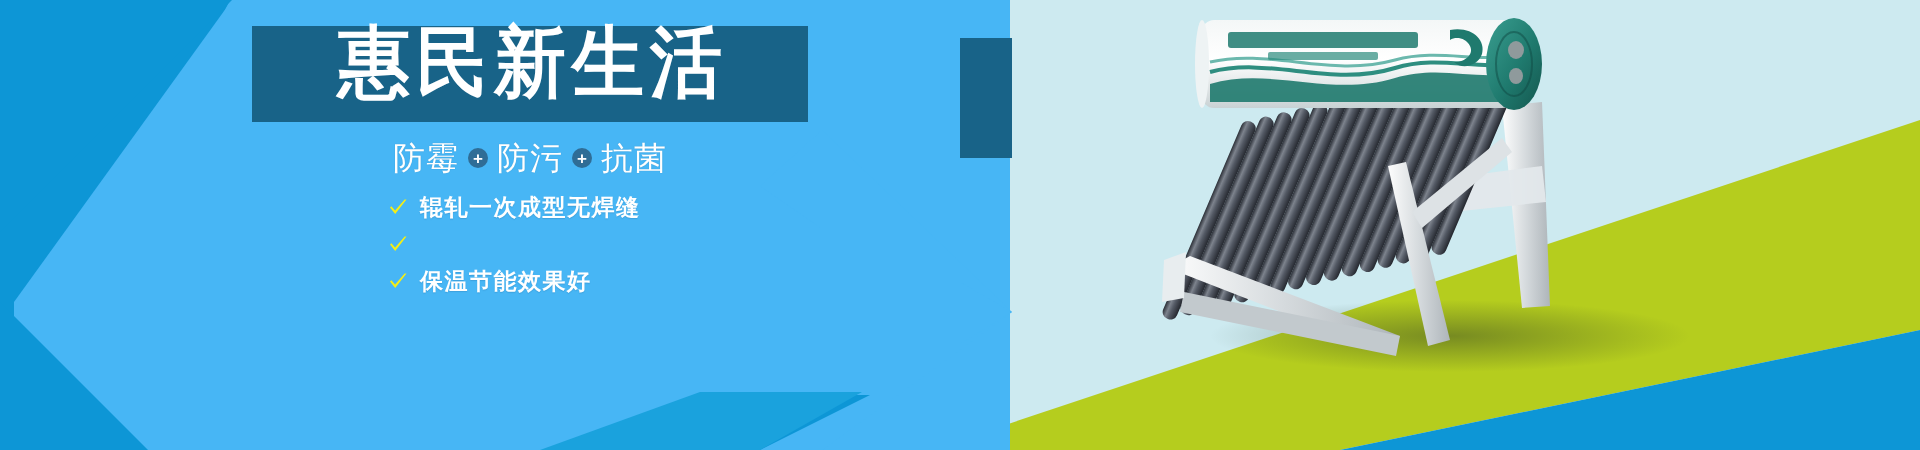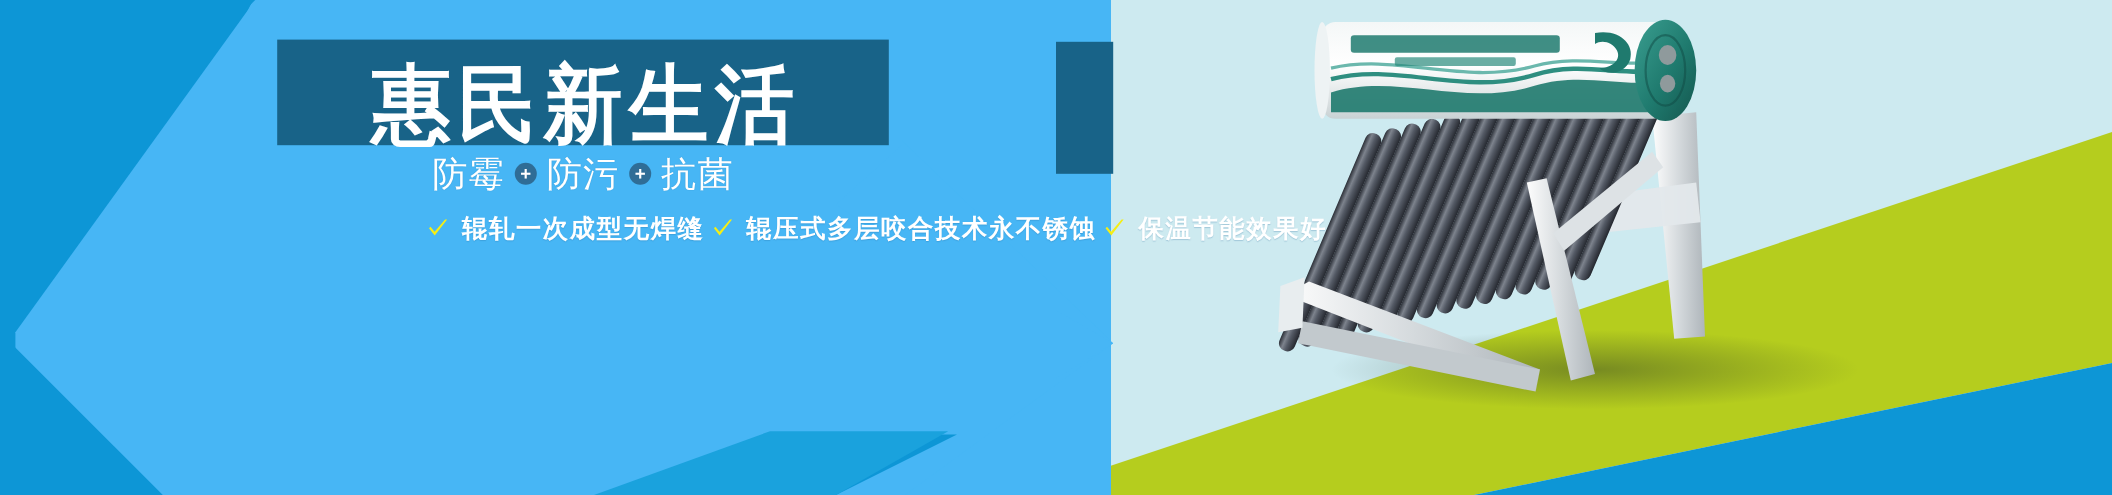--- a/index.html
+++ b/index.html
@@ -13,24 +13,24 @@
     position:relative;width:1920px;height:450px;overflow:hidden;
     background:#cdeaf0;
   }
   
   .bg-layer{position:absolute;top:0;left:0;width:1920px;height:450px;}
   .bg-layer svg{display:block;width:1920px;height:450px;}
 
   
   #title-block{
     position:absolute;
-    left:252px;top:36px;
+    left:252px;top:26px;
     width:556px;height:96px;
     background:#186388;
-    display:flex;align-items:flex-end;justify-content:center;
+    display:flex;align-items:flex-start;justify-content:center;
     box-sizing:border-box;
     z-index:6;
   }
   #title-text{
     color:#ffffff;
     font-size:72px;
     font-weight:bold;
     letter-spacing:6px;
     line-height:1;
     white-space:nowrap;
@@ -65,21 +65,21 @@
     font-size:17px;font-weight:bold;line-height:1;
     margin:0 3px;
     flex:0 0 auto;
   }
 
   
   #features{
     position:absolute;
     left:388px;top:192px;
     z-index:6;
-    display:flex;flex-direction:row;
+    display:flex;flex-direction:column;
     gap:6px;
   }
   .feature-row{
     display:flex;align-items:center;
     gap:12px;
     white-space:nowrap;
     height:31px;
   }
   .check-icon{
     flex:0 0 auto;
@@ -152,21 +152,20 @@
     <div class="feature-row">
       <svg class="check-icon" viewBox="0 0 20 20" xmlns="http://www.w3.org/2000/svg">
         <path d="M2 9.5 L7.2 16 L18.5 1.5 L16.6 1.5 L7.1 12.6 L3.4 8.2 Z" fill="#f5ee14"></path>
       </svg>
       <span class="feature-label">辊轧一次成型无焊缝</span>
     </div>
     <div class="feature-row">
       <svg class="check-icon" viewBox="0 0 20 20" xmlns="http://www.w3.org/2000/svg">
         <path d="M2 9.5 L7.2 16 L18.5 1.5 L16.6 1.5 L7.1 12.6 L3.4 8.2 Z" fill="#f5ee14"></path>
       </svg>
-      <span class="feature-label">辊压式多层咬合技术永不锈蚀</span>
     </div>
     <div class="feature-row">
       <svg class="check-icon" viewBox="0 0 20 20" xmlns="http://www.w3.org/2000/svg">
         <path d="M2 9.5 L7.2 16 L18.5 1.5 L16.6 1.5 L7.1 12.6 L3.4 8.2 Z" fill="#f5ee14"></path>
       </svg>
       <span class="feature-label">保温节能效果好</span>
     </div>
   </div>
 
   <div id="product">

